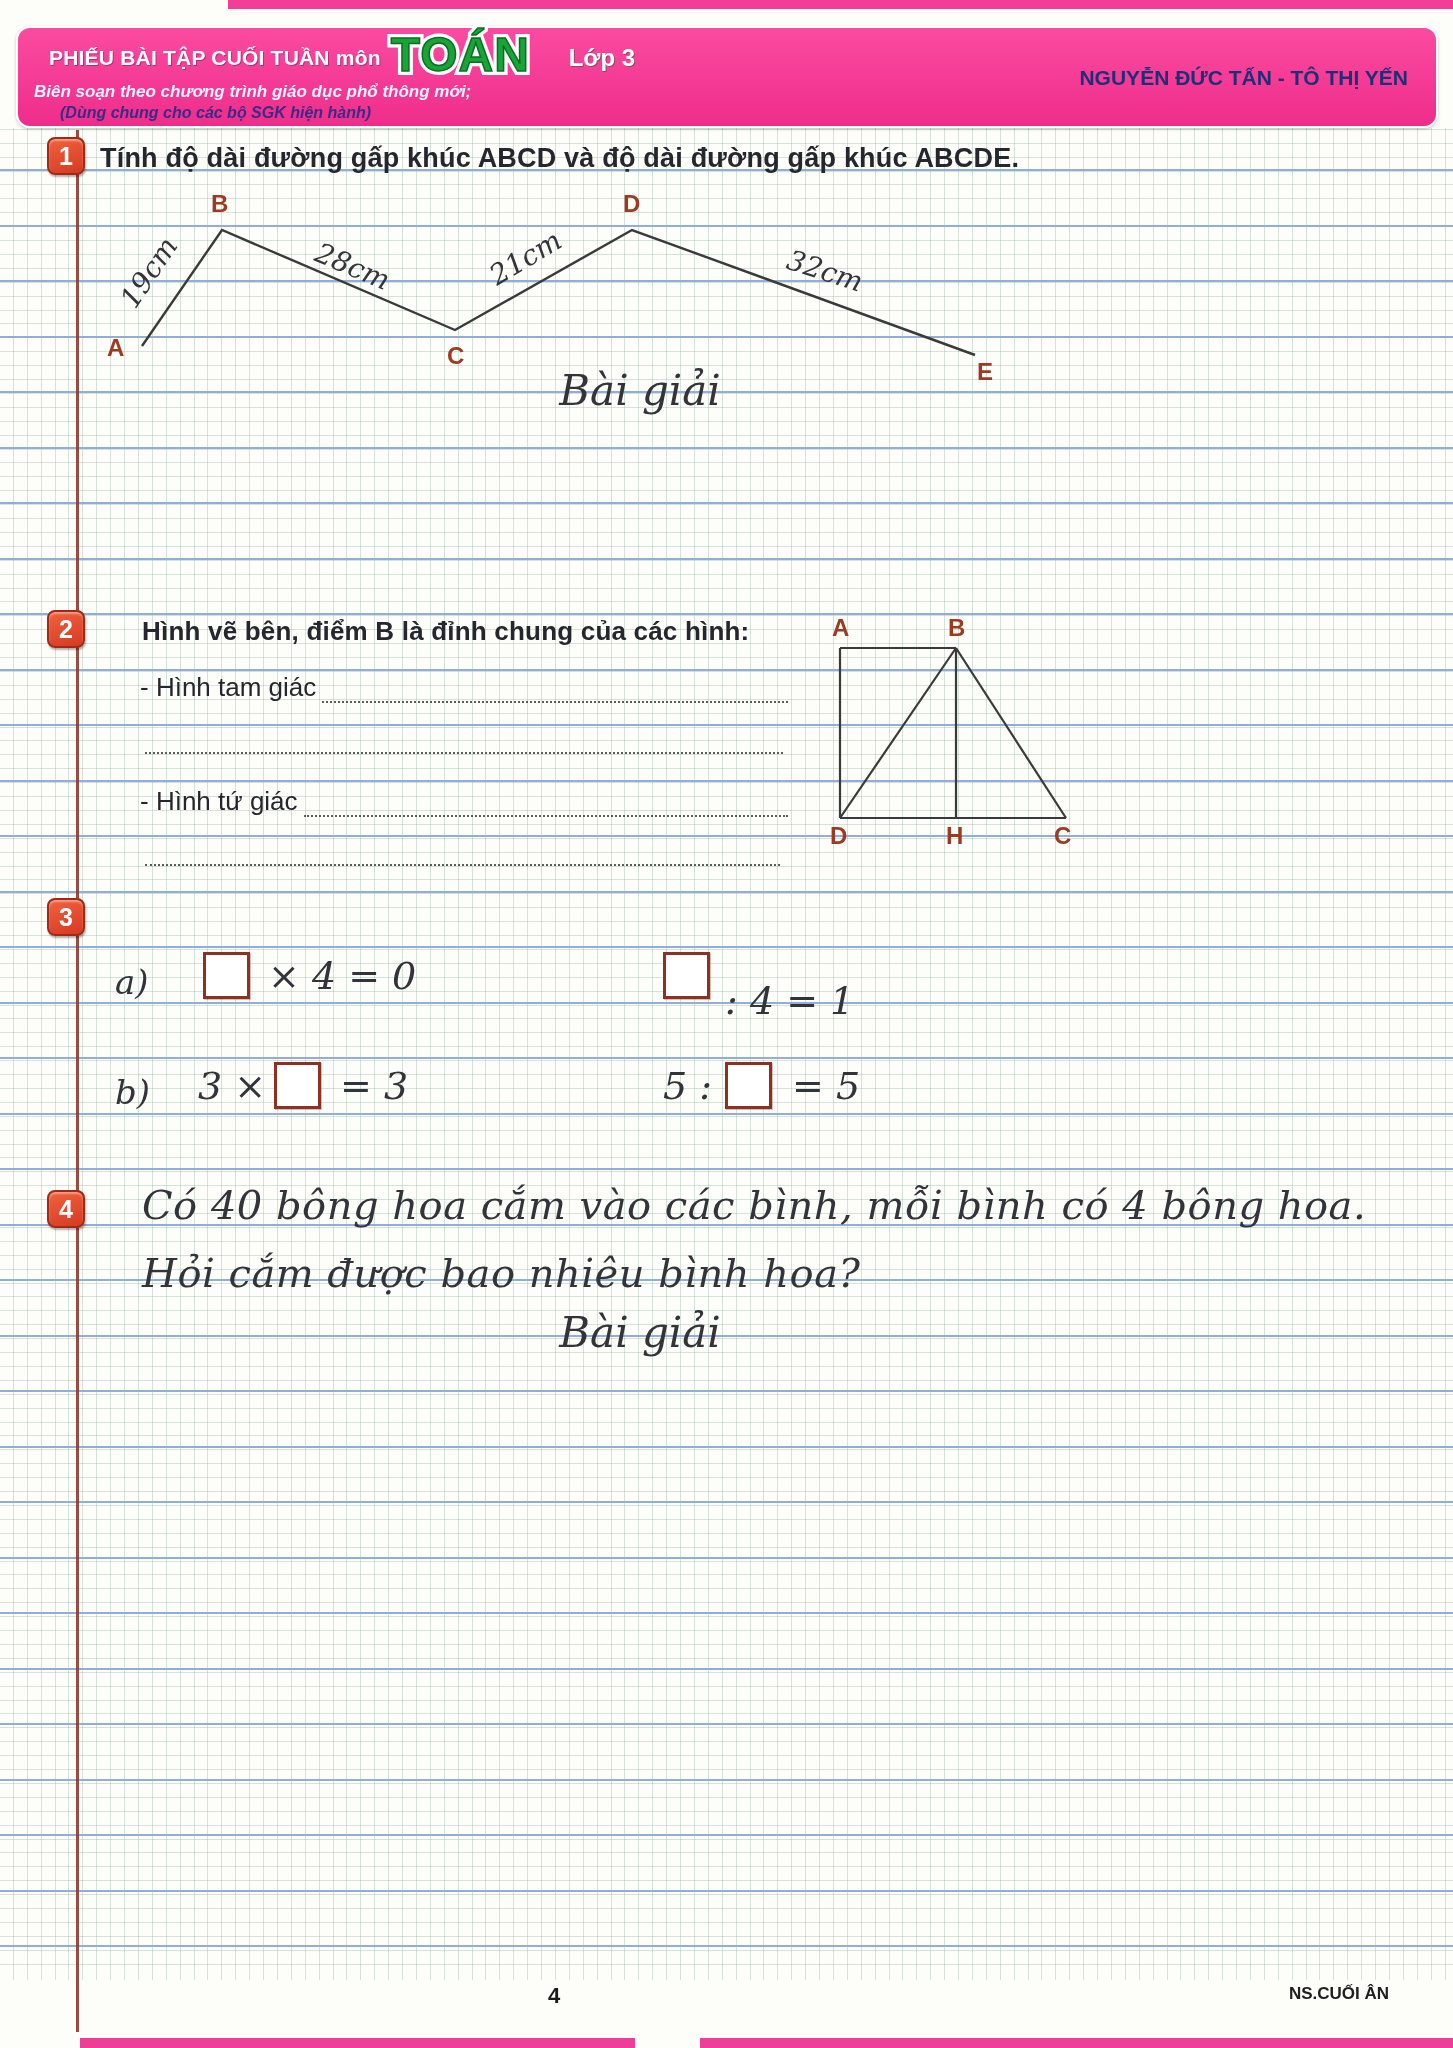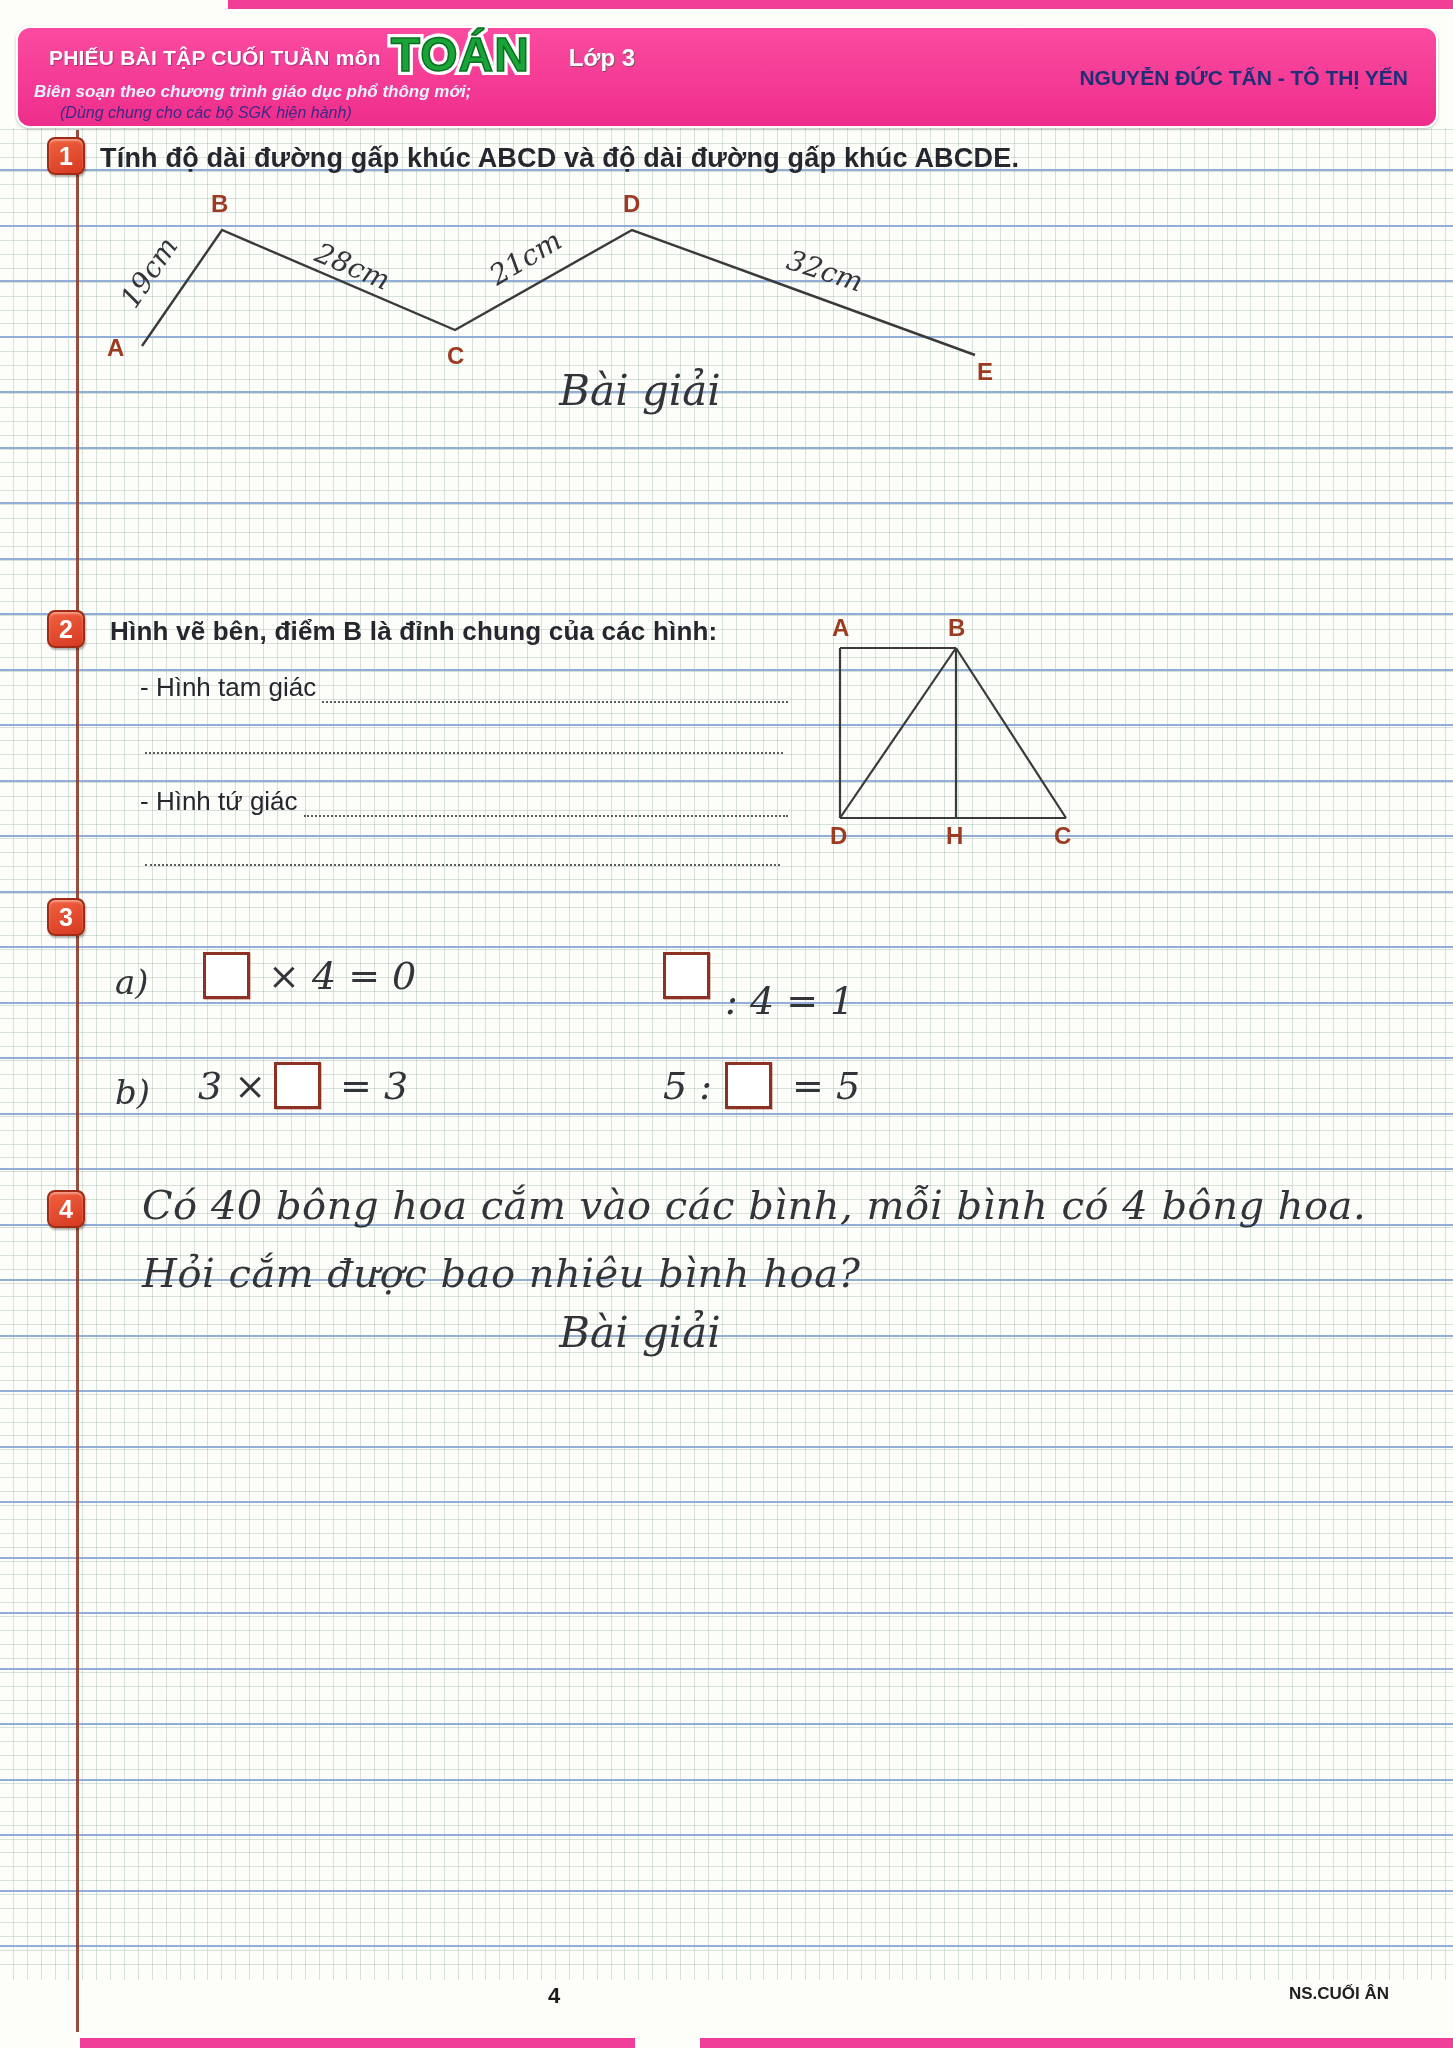--- a/index.html
+++ b/index.html
@@ -37,21 +37,21 @@
   .series-title { font-size:21px; font-weight:800; color:#ffffff; letter-spacing:.2px; text-shadow:1px 1px 0 rgba(90,20,90,.45); }
   .subject-wrap { position:relative; width:168px; height:56px; }
   .subject-wrap span {
     position:absolute; left:0; top:-3px; font-size:48px; font-weight:900; letter-spacing:1px;
     font-family:"Liberation Sans", sans-serif;
   }
   .subject-back { color:#ffffff; -webkit-text-stroke:8px #ffffff; }
   .subject-front { color:#18a437; -webkit-text-stroke:1.5px #0b6e22; }
   .grade-title { font-size:24px; font-weight:800; color:#ffffff; text-shadow:1px 1px 0 rgba(20,90,40,.5); }
   .tagline1 { margin-top:-4px; font-size:17px; font-weight:700; font-style:italic; color:#e3f2ff; }
-  .tagline2 { margin-top:2px; margin-left:26px; font-size:16px; font-weight:400; font-style:italic; color:#3d2a86; }
+  .tagline2 { margin-top:2px; margin-left:26px; font-size:16px; font-weight:700; font-style:italic; color:#3d2a86; }
   .week-badge {
     position:absolute; left:445px; top:48px; width:262px; height:58px;
     background:#ffffff; border:2px solid #8a5a3a; border-radius:18px;
     display:flex; align-items:center; justify-content:center;
     box-shadow:0 1px 2px rgba(0,0,0,.3);
   }
   .week-text { font-size:37px; font-weight:800; color:#1b5cb5; }
   .ornament { position:absolute; top:4px; width:40px; height:48px; }
   .ornament.left { left:-36px; }
   .ornament.right { right:-36px; transform:scaleX(-1); }
@@ -133,21 +133,21 @@
     <text class="pt-label" x="892" y="212">E</text>
     <text class="seg-label" transform="translate(50,142) rotate(-56)">19cm</text>
     <text class="seg-label" transform="translate(228,92) rotate(23)">28cm</text>
     <text class="seg-label" transform="translate(412,118) rotate(-31)">21cm</text>
     <text class="seg-label" transform="translate(700,100) rotate(18)">32cm</text>
   </svg>
 
   <div class="hand solution-heading" style="top:366px;">Bài giải</div>
 
   <div class="badge" style="left:47px; top:610px;">2</div>
-  <div class="ex-title" style="left:110px; top:616px; width:760px; font-size:26px;">Hình vẽ bên, điểm B là đỉnh chung của các hình:</div>
+  <div class="ex-title" style="left:110px; top:616px; width:760px; font-size:26px;padding-left:32px;">Hình vẽ bên, điểm B là đỉnh chung của các hình:</div>
 
   <div class="answer-row" style="left:140px; top:672px; width:648px;">
     <span class="answer-label">- Hình tam giác</span>
     <span class="dotted-leader"></span>
   </div>
   <div class="dotted-line" style="left:145px; top:752px; width:638px;"></div>
   <div class="answer-row" style="left:140px; top:786px; width:648px;">
     <span class="answer-label">- Hình tứ giác</span>
     <span class="dotted-leader"></span>
   </div>

